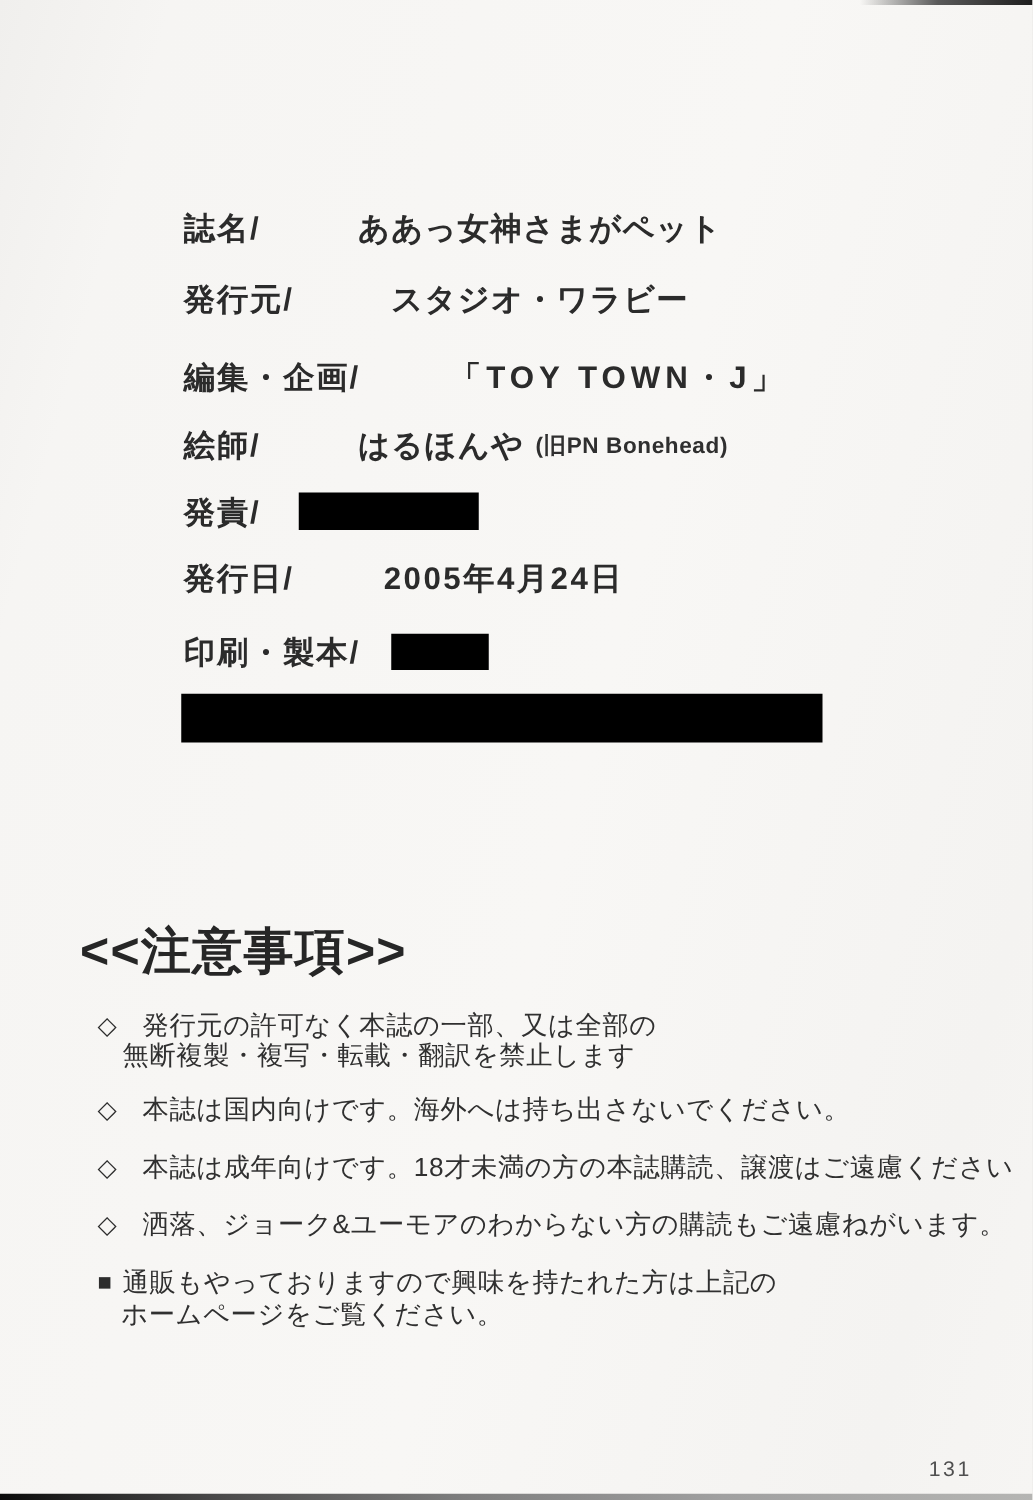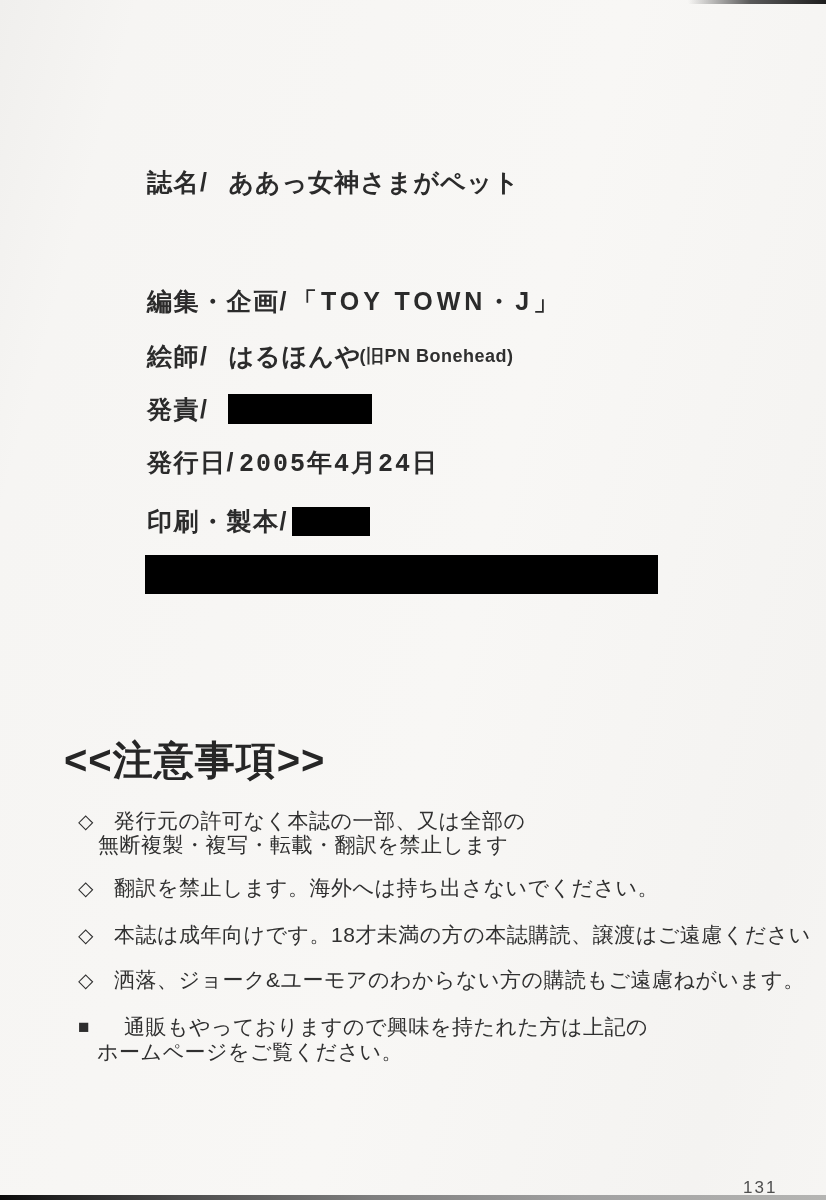--- a/index.html
+++ b/index.html
@@ -20,32 +20,32 @@
     position: absolute; top: 0; left: 688px; right: 0; height: 4px;
     background: linear-gradient(to right, rgba(90,90,90,0), #5a5a5a 45%, #1e1e1e 100%);
   }
   .scan-edge-bottom {
     position: absolute; bottom: 0; left: 0; width: 100%; height: 5px;
     background: linear-gradient(to right, #0a0a0a 0%, #222 7%, #4c4c4c 22%, #7e7e7e 45%, #a0a0a0 70%, #b5b5b3 100%);
   }
   
   .entry {
     position: absolute; left: 147px; height: 32px;
-    display: flex; align-items: center; gap: 20px;
+    display: flex; align-items: center; gap: 31px;
     white-space: nowrap;
   }
-  .entry.g-sm { gap: 4px; }
+  .entry.g-sm { gap: 25px; }
   .clabel {
     font-size: 25px; font-weight: 600; letter-spacing: 1.5px; color: #2b2b2b;
   }
   .cvalue {
-    font-size: 25px; font-weight: 600; letter-spacing: 1px; color: #2b2b2b;
+    font-size: 25px; font-weight: 600; letter-spacing: 1px; color: #2b2b2b; margin-left: 47px;
   }
   .cvalue.wide { letter-spacing: 4px; }
-  .cvalue.date { letter-spacing: 2px; font-family: Liberation Mono, monospace; }
+  .cvalue.date { letter-spacing: 2px; }
   .cnote {
     font-size: 18px; font-weight: 700; letter-spacing: 0.5px;
     color: #2f2f2f; margin-left: -22px;
   }
   .redaction { background: #000; display: inline-block; }
   .redaction-large { position: absolute; background: #000; }
   
   .notices-heading {
     position: absolute; left: 64px; top: 733px;
     font-size: 40px; font-weight: 700; letter-spacing: 1px; color: #262626;
@@ -55,36 +55,40 @@
     position: absolute; left: 78px;
     font-size: 20px; color: #2d2d2d; line-height: 24px;
   }
   .notice-line {
     position: absolute;
     font-size: 21px; font-weight: 400; letter-spacing: 0.5px;
     color: #303030; line-height: 24px; white-space: nowrap;
   }
   .page-number {
     position: absolute; left: 743px; top: 1166px;
-    font-size: 17px; letter-spacing: 2px; color: #4f4f4f; margin-top: 12px;
+    font-size: 17px; letter-spacing: 2px; color: #4f4f4f;
   }
 </style>
 </head>
 <body>
 
 <div class="page">
 
   <div class="scan-edge-top"></div>
   <div class="scan-edge-bottom"></div>
 
   <div class="entry" style="top:166px">
     <span class="clabel">誌名/</span>
     <span class="cvalue">ああっ女神さまがペット</span>
   </div>
 
+  <div class="entry" style="top:223px">
+    <span class="clabel">発行元/</span>
+    <span class="cvalue">スタジオ・ワラビー</span>
+  </div>
 
   <div class="entry g-sm" style="top:285px">
     <span class="clabel">編集・企画/</span>
     <span class="cvalue wide">「TOY TOWN・J」</span>
   </div>
 
   <div class="entry" style="top:340px">
     <span class="clabel">絵師/</span>
     <span class="cvalue">はるほんや</span>
     <span class="cnote">(旧PN Bonehead)</span>
@@ -107,27 +111,27 @@
 
   <div class="redaction-large" style="left:145px;top:555px;width:513px;height:39px"></div>
 
   <div class="notices-heading">&lt;&lt;注意事項&gt;&gt;</div>
 
   <span class="notice-bullet" style="top:809px">◇</span>
   <div class="notice-line" style="left:114px;top:809px">発行元の許可なく本誌の一部、又は全部の</div>
   <div class="notice-line" style="left:98px;top:833px">無断複製・複写・転載・翻訳を禁止します</div>
 
   <span class="notice-bullet" style="top:876px">◇</span>
-  <div class="notice-line" style="left:114px;top:876px">翻訳を禁止します。海外へは持ち出さないでください。</div>
+  <div class="notice-line" style="left:114px;top:876px">本誌は国内向けです。海外へは持ち出さないでください。</div>
 
   <span class="notice-bullet" style="top:923px">◇</span>
   <div class="notice-line" style="left:114px;top:923px">本誌は成年向けです。18才未満の方の本誌購読、譲渡はご遠慮ください</div>
 
   <span class="notice-bullet" style="top:968px">◇</span>
   <div class="notice-line" style="left:114px;top:968px">洒落、ジョーク&amp;ユーモアのわからない方の購読もご遠慮ねがいます。</div>
 
   <span class="notice-bullet" style="top:1015px;font-size:19px">■</span>
-  <div class="notice-line" style="left:124px;top:1015px">通販もやっておりますので興味を持たれた方は上記の</div>
+  <div class="notice-line" style="left:98px;top:1015px">通販もやっておりますので興味を持たれた方は上記の</div>
   <div class="notice-line" style="left:97px;top:1040px">ホームページをご覧ください。</div>
 
   <div class="page-number">131</div>
 
 </div>
 
 </body></html>

